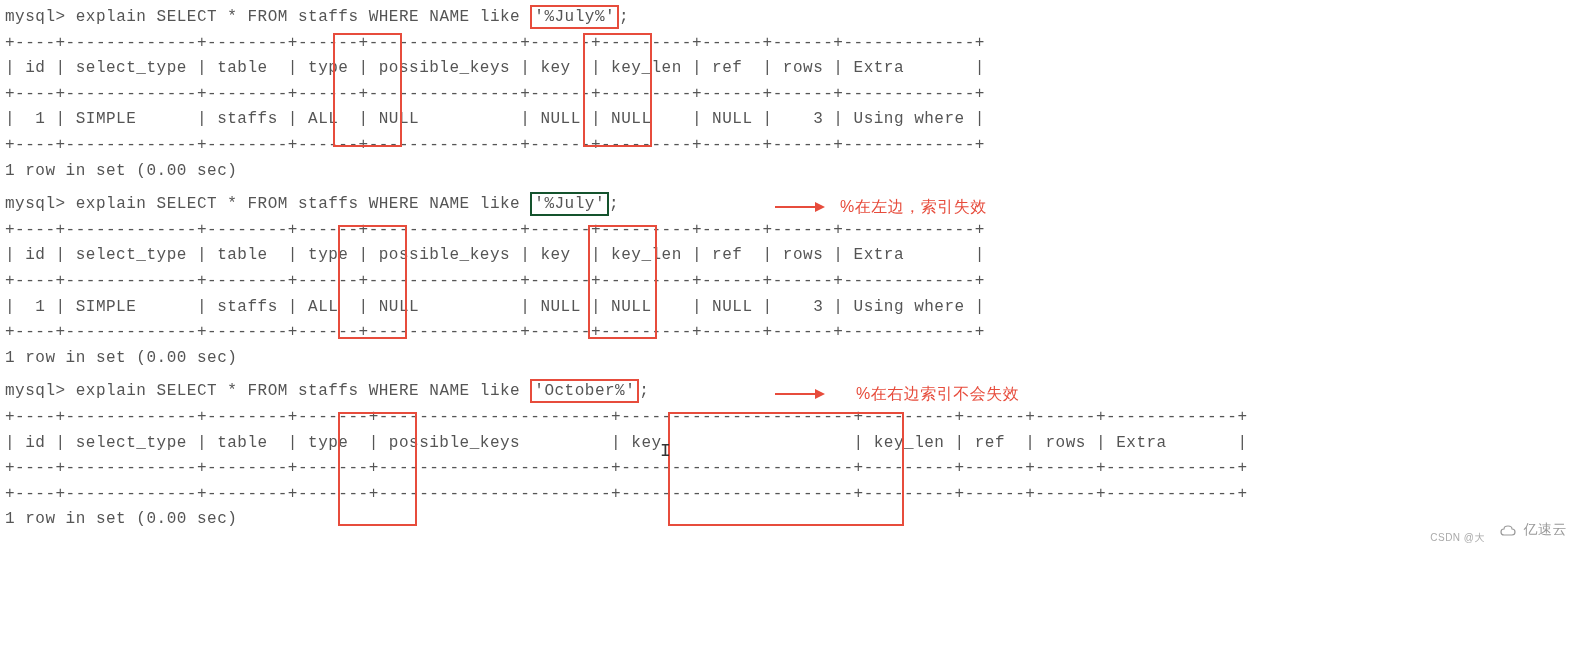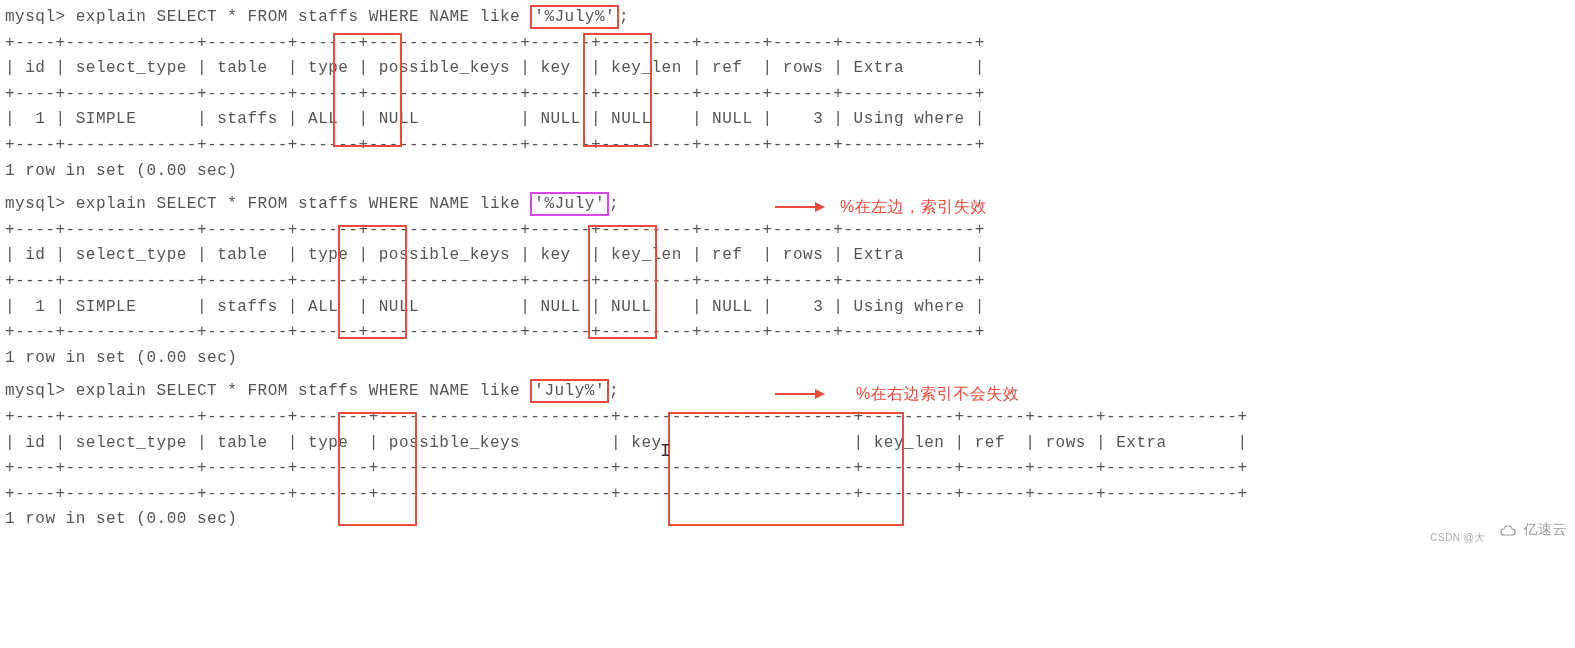--- a/index.html
+++ b/index.html
@@ -80,21 +80,21 @@
   <div class="line">|  1 | SIMPLE      | staffs | ALL  | NULL          | NULL | NULL    | NULL |    3 | Using where |</div>
   <div class="line">+----+-------------+--------+------+---------------+------+---------+------+------+-------------+</div>
   <div class="line">1 row in set (0.00 sec)</div>
 
   <div class="highlight-box" style="top:33px; left:333px; width:65px; height:110px;"></div>
   <div class="highlight-box" style="top:33px; left:583px; width:65px; height:110px;"></div>
 </div>
 
 <div class="section" style="position:relative;">
   <div class="query-line">
-    <span>mysql&gt; </span><span>explain SELECT * FROM staffs WHERE NAME like </span><span style="position:relative;display:inline-block;"><span style="border:2px solid #d946ef;padding:1px 2px;">'%July'</span></span><span>;</span>
+    <span>mysql&gt; </span><span>explain SELECT * FROM staffs WHERE NAME like </span><span style="position:relative;display:inline-block;"><span style="border:2px solid #14532d;padding:1px 2px;">'%July'</span></span><span>;</span>
     <span class="annotation-container" style="left:770px;top:2px;">
       <svg width="50" height="16" viewBox="0 0 50 16">
           <line x1="0" y1="8" x2="40" y2="8" stroke="#e74c3c" stroke-width="2"></line>
           <polygon points="40,3 50,8 40,13" fill="#e74c3c"></polygon>
         </svg>
       <span class="annotation" style="margin-left:15px;">%在左边，索引失效</span>
     </span>
   </div>
   <div class="line">+----+-------------+--------+------+---------------+------+---------+------+------+-------------+</div>
   <div class="line">| id | select_type | table  | type | possible_keys | key  | key_len | ref  | rows | Extra       |</div>
@@ -102,21 +102,21 @@
   <div class="line">|  1 | SIMPLE      | staffs | ALL  | NULL          | NULL | NULL    | NULL |    3 | Using where |</div>
   <div class="line">+----+-------------+--------+------+---------------+------+---------+------+------+-------------+</div>
   <div class="line">1 row in set (0.00 sec)</div>
 
   <div class="highlight-box" style="top:33px; left:333px; width:65px; height:110px;"></div>
   <div class="highlight-box" style="top:33px; left:583px; width:65px; height:110px;"></div>
 </div>
 
 <div class="section" style="position:relative;">
   <div class="query-line">
-    <span>mysql&gt; </span><span>explain SELECT * FROM staffs WHERE NAME like </span><span style="position:relative;display:inline-block;"><span style="border:2px solid #e74c3c;padding:1px 2px;">'July%'</span></span><span>;</span>
+    <span>mysql&gt; </span><span>explain SELECT * FROM staffs WHERE NAME like </span><span style="position:relative;display:inline-block;"><span style="border:2px solid #e74c3c;padding:1px 2px;">'October%'</span></span><span>;</span>
     <span class="annotation-container" style="left:770px;top:2px;">
       <svg width="50" height="16" viewBox="0 0 50 16">
           <line x1="0" y1="8" x2="40" y2="8" stroke="#e74c3c" stroke-width="2"></line>
           <polygon points="40,3 50,8 40,13" fill="#e74c3c"></polygon>
         </svg>
       <span class="annotation" style="margin-left:31px;">%在右边索引不会失效</span>
     </span>
   </div>
   <div class="line">+----+-------------+--------+-------+-----------------------+-----------------------+---------+------+------+-------------+</div>
   <div class="line">| id | select_type | table  | type  | possible_keys         | key                   | key_len | ref  | rows | Extra       |</div>

